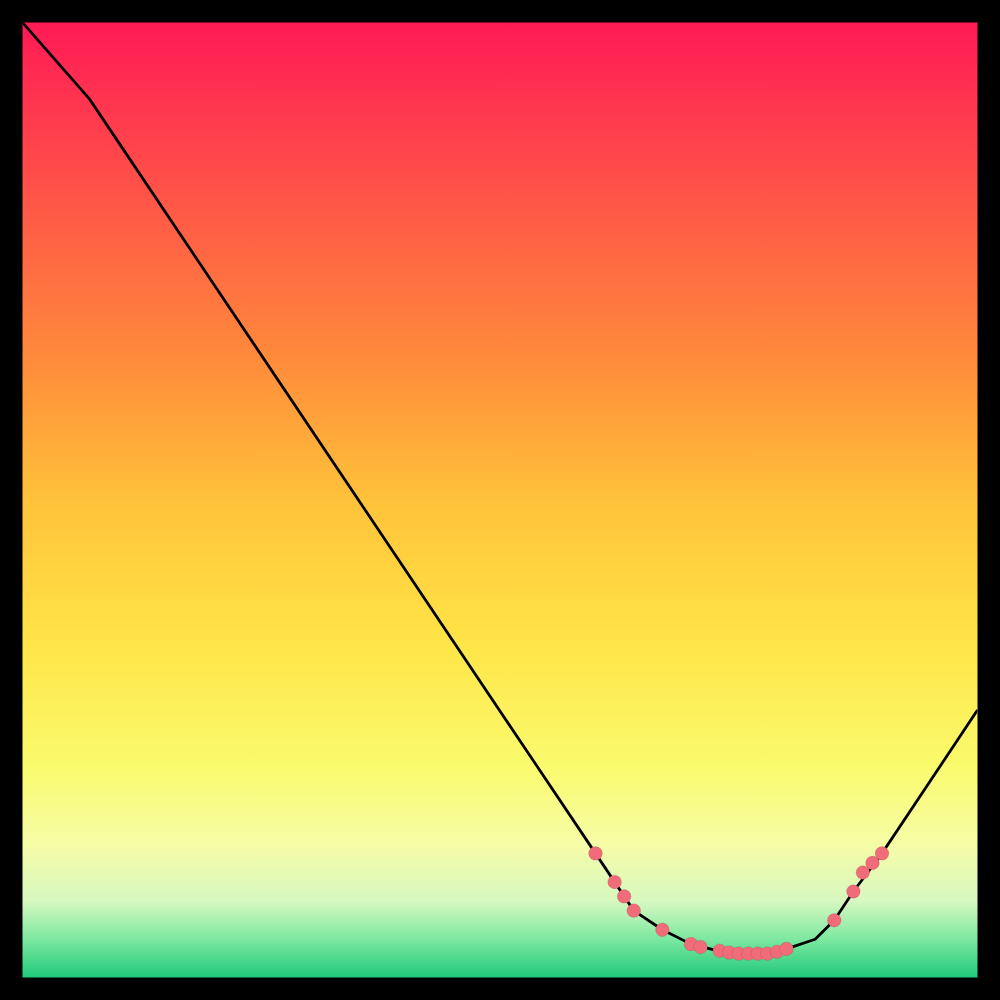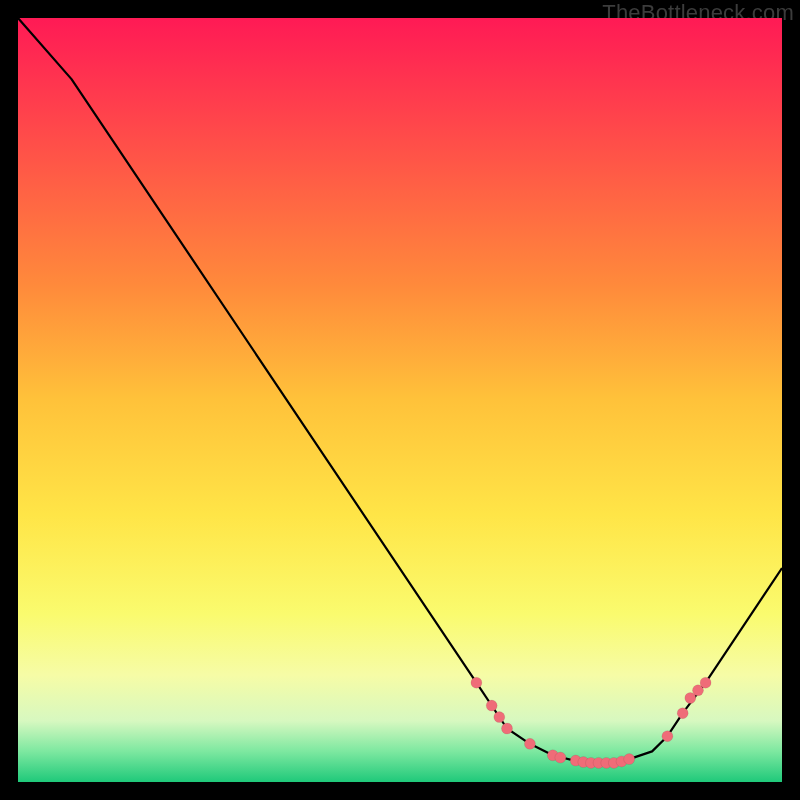--- a/index.html
+++ b/index.html
@@ -55,21 +55,20 @@
     font-size: 22px;
     font-weight: 500;
     letter-spacing: 0.2px;
   }
 </style>
 </head>
 <body>
 
 <div class="stage">
 
-  <div class="watermark">TheBottleneck.com</div>
 
   <div class="plot-area">
     <div class="bg-gradient"></div>
     <svg class="overlay-svg" viewBox="0 0 764 764" preserveAspectRatio="none">
       <path id="curve-path" fill="none" stroke="#000" stroke-width="2.2" stroke-linejoin="round" d="M0.0 0.0 L53.5 61.1 L458.4 664.7 L489.0 710.5 L511.9 725.8 L534.8 737.3 L565.4 744.9 L595.9 744.9 L611.2 741.1 L634.1 733.4 L649.4 718.2 L664.7 695.2 L687.6 664.7 L764.0 550.1"></path>
       <g id="markers-group">
           <circle cx="458.4" cy="664.7" r="5.5" fill="#ef6c78" stroke="rgba(0,0,0,0.15)" stroke-width="0.5"></circle>
           <circle cx="473.7" cy="687.6" r="5.5" fill="#ef6c78" stroke="rgba(0,0,0,0.15)" stroke-width="0.5"></circle>
           <circle cx="481.3" cy="699.1" r="5.5" fill="#ef6c78" stroke="rgba(0,0,0,0.15)" stroke-width="0.5"></circle>
           <circle cx="489.0" cy="710.5" r="5.5" fill="#ef6c78" stroke="rgba(0,0,0,0.15)" stroke-width="0.5"></circle>

